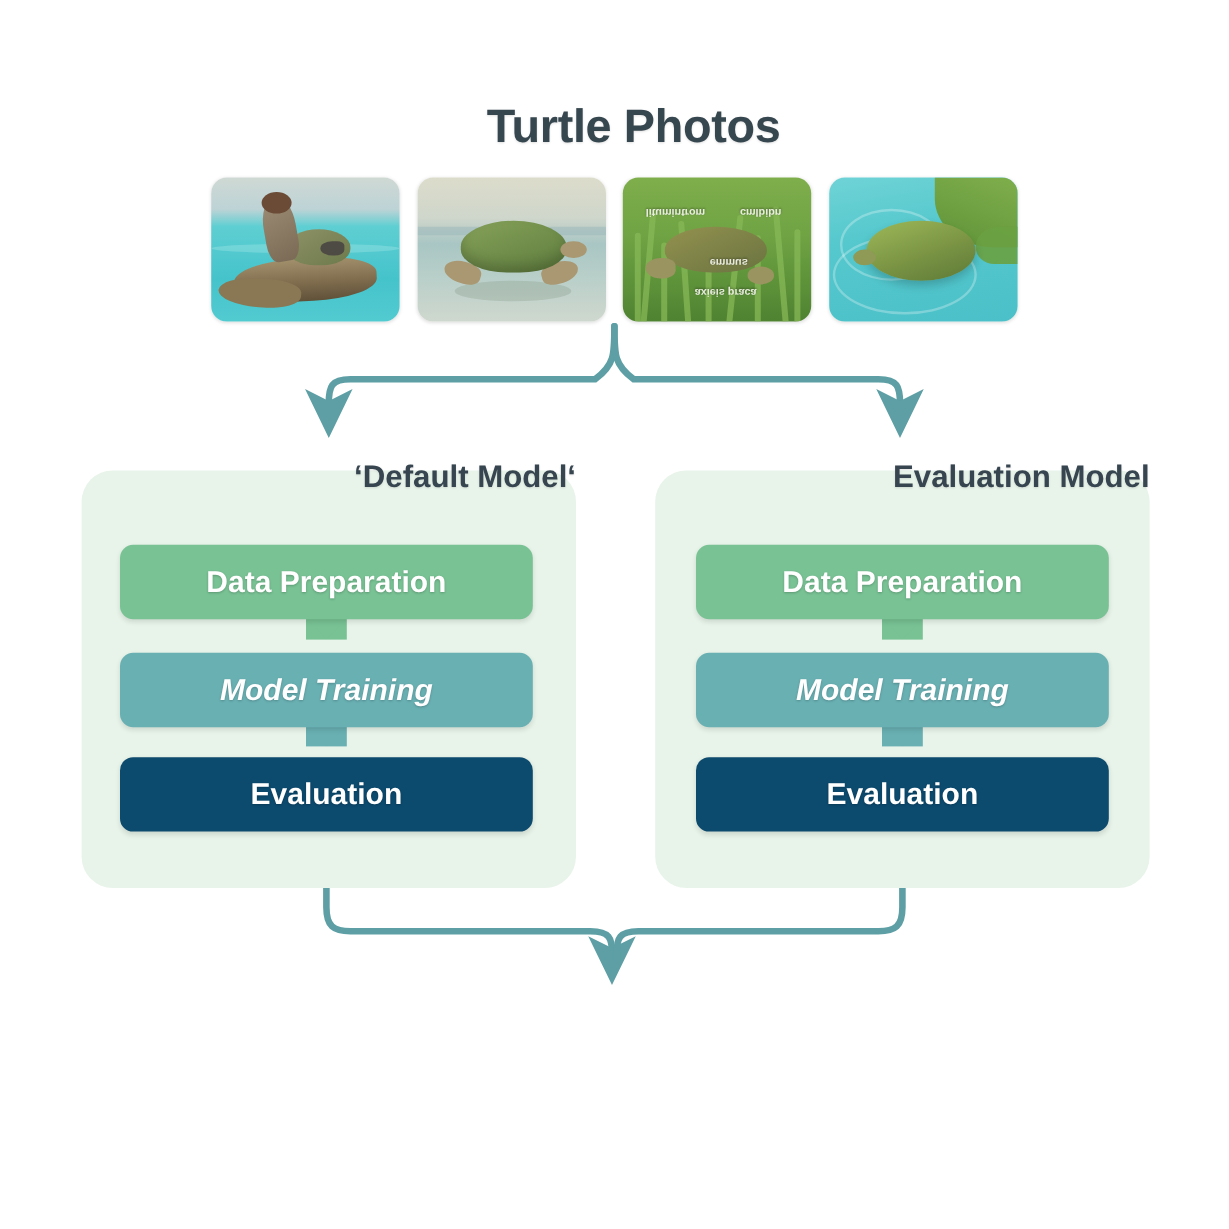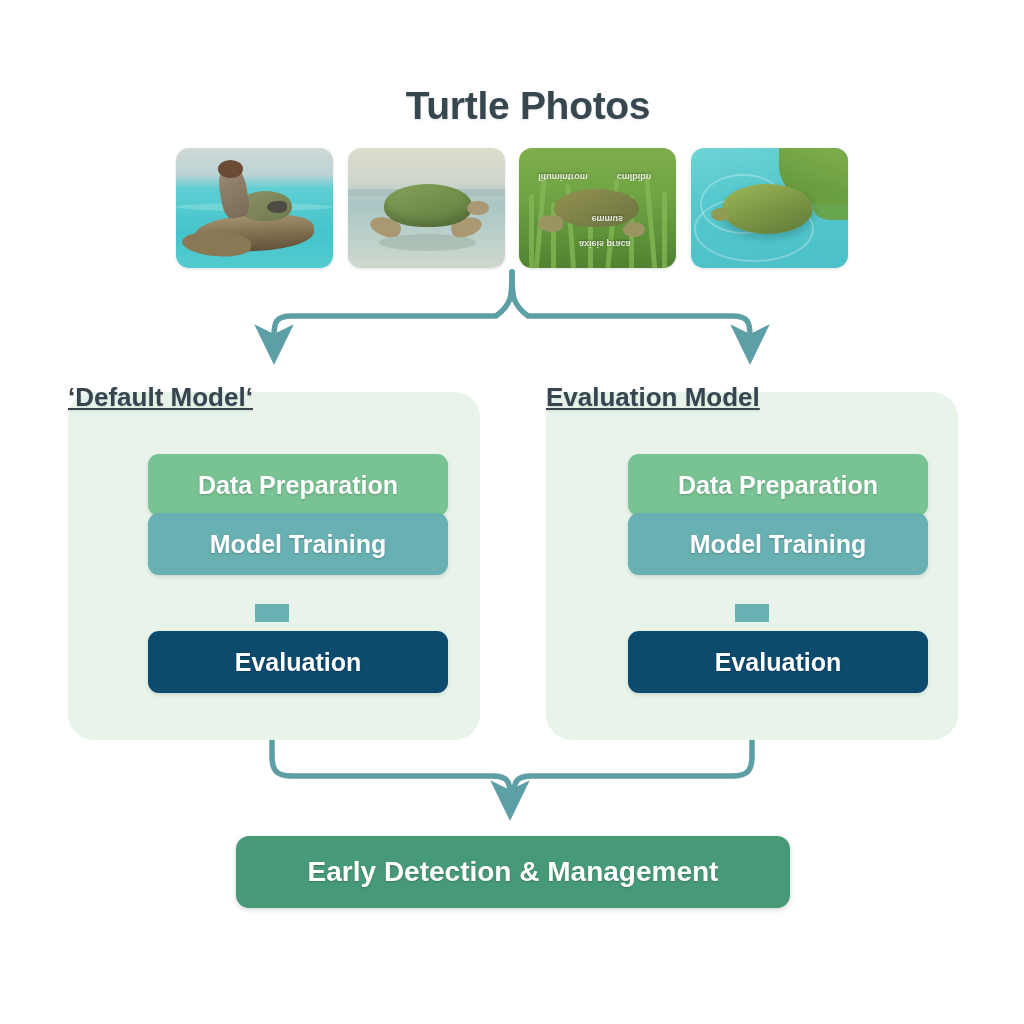--- a/index.html
+++ b/index.html
@@ -106,56 +106,54 @@
     background: #e8f4ea;
     border-radius: 26px;
   }
   .panel-left  { left: 68px; }
   .panel-right { left: 546px; }
 
   .panel-title {
     position: absolute;
     top: 382px;
     width: 412px;
-    text-align: left;
+    text-align: right;
     font-size: 26px;
     font-weight: bold;
     color: #36454f;
     text-shadow: 0 1px 2px rgba(0,0,0,0.12);
     z-index: 5;
-    text-decoration: underline;
   }
   .panel-title-left  { left: 68px; }
   .panel-title-right { left: 546px; }
 
   
   .stage {
     position: absolute;
-    width: 300px;
+    width: 344px;
     height: 62px;
     border-radius: 11px;
     display: flex;
     align-items: center;
     justify-content: center;
     color: #ffffff;
     font-size: 25px;
     font-weight: bold;
     text-shadow: 0 1px 2px rgba(0,0,0,0.22);
     box-shadow: 0 2px 4px rgba(0,0,0,0.12);
     z-index: 3;
-    margin-left: 48px;
   }
   .stage.s1 { background: #78c294; }
   .stage.s2 { background: #69b0b3; }
   .stage.s3 { background: #0c4a6e; }
 
   .col-left  .stage { left: 100px; }
   .col-right .stage { left: 580px; }
   .stage.row1 { top: 454px; }
-  .stage.row2 { top: 513px; }
+  .stage.row2 { top: 544px; font-style: italic; }
   .stage.row3 { top: 631px; }
 
   
   .tail {
     position: absolute;
     width: 34px;
     height: 18px;
     z-index: 2;
   }
   .tail.t1 { background: #78c294; }
@@ -304,17 +302,14 @@
     </div>
     <div class="tail t2 row2">
       <div class="tail-shape" style="background:#69b0b3;"></div>
     </div>
 
     <div class="stage s3 row3">
       <span>Evaluation</span>
     </div>
   </div>
 
-  <div class="outcome">
-    <span>Early Detection &amp; Management</span>
-  </div>
 
 </div>
 
 </body></html>

